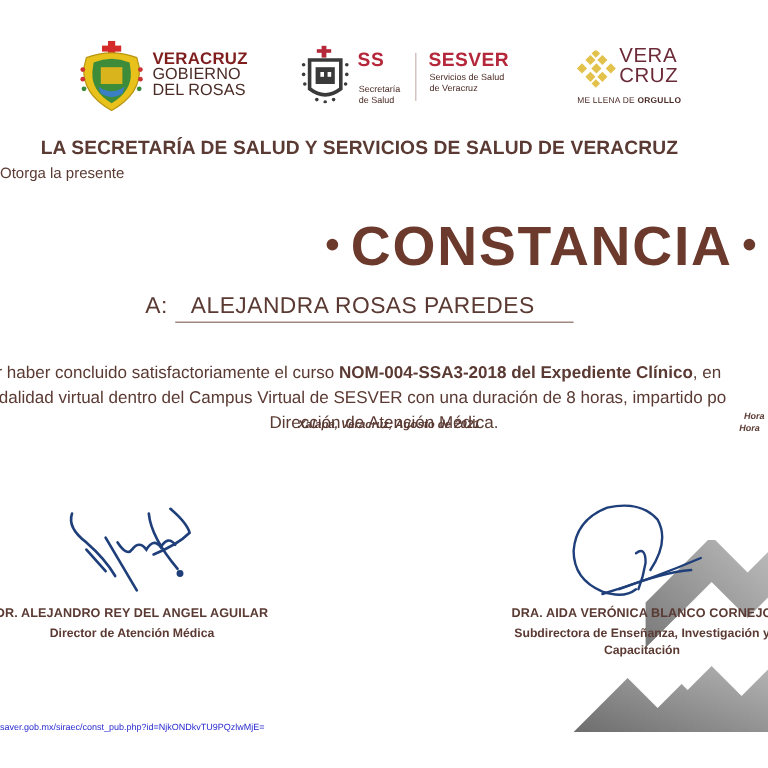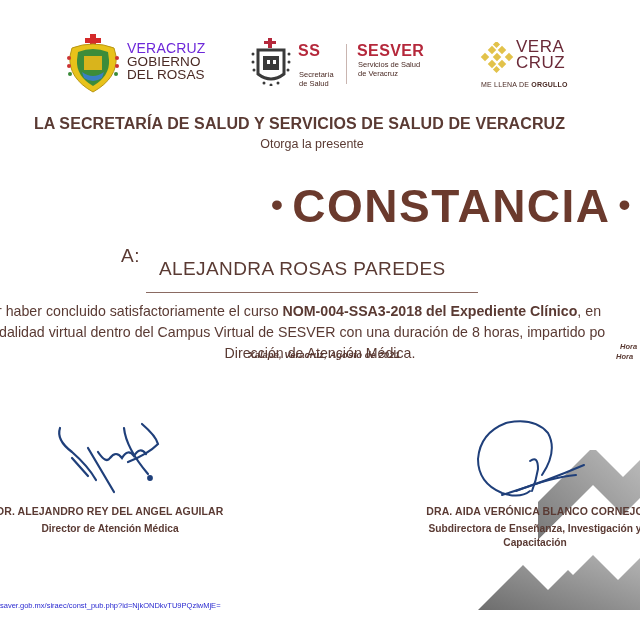--- a/index.html
+++ b/index.html
@@ -5,46 +5,46 @@
     * { box-sizing: border-box; margin: 0; padding: 0; }
     html, body { width: 640px; height: 640px; overflow: hidden; background: #ffffff; }
     body { position: relative; font-family: "DejaVu Sans", sans-serif; color: #5a3a33; }
 
     .abs { position: absolute; }
 
     
     .logo-ver { left: 66px; top: 34px; width: 150px; height: 60px; }
     .logo-ver .shield { position: absolute; left: 0; top: 0; width: 54px; height: 60px; }
     .logo-ver .txt { position: absolute; left: 61px; top: 8px; line-height: 13px; }
-    .logo-ver .t1 { font-family: "Liberation Sans", sans-serif; font-weight: normal; font-size: 14px; color: #6d28d9; letter-spacing: 0.2px; }
+    .logo-ver .t1 { font-family: "Liberation Sans", sans-serif; font-weight: bold; font-size: 14px; color: #7f1d1d; letter-spacing: 0.2px; }
     .logo-ver .t2, .logo-ver .t3 { font-family: "Liberation Sans", sans-serif; font-size: 13.5px; color: #4a2a24; letter-spacing: 0.1px; }
 
     .logo-ss { left: 250px; top: 38px; width: 200px; height: 50px; }
     .logo-ss .emblem { position: absolute; left: 0; top: 0; width: 42px; height: 48px; }
     .logo-ss .ss { position: absolute; left: 48px; top: 4px; font-family: "Liberation Sans", sans-serif; font-weight: bold; font-size: 16px; color: #b5283b; letter-spacing: 0.5px; }
     .logo-ss .ss-sub { position: absolute; left: 49px; top: 22px; font-family: "Liberation Sans", sans-serif; font-size: 7.5px; line-height: 9px; color: #4a2a24; margin-top: 10px; }
     .logo-ss .divider { position: absolute; left: 96px; top: 6px; width: 1px; height: 40px; background: #c9b5b0; }
     .logo-ss .sesver { position: absolute; left: 107px; top: 4px; font-family: "Liberation Sans", sans-serif; font-weight: bold; font-size: 16px; color: #b5283b; letter-spacing: 0.4px; }
     .logo-ss .sesver-sub { position: absolute; left: 108px; top: 22px; font-family: "Liberation Sans", sans-serif; font-size: 7.5px; line-height: 9px; color: #4a2a24; }
 
     .logo-vc { left: 480px; top: 38px; width: 110px; height: 60px; }
     .logo-vc .knot { position: absolute; left: 0; top: 4px; width: 34px; height: 32px; }
     .logo-vc .vc { position: absolute; left: 36px; top: 1px; font-family: "Liberation Sans", sans-serif; font-size: 17px; line-height: 16px; color: #6b2a38; letter-spacing: 0.5px; }
     .logo-vc .slogan { position: absolute; left: 1px; top: 43px; font-family: "Liberation Sans", sans-serif; font-size: 7px; color: #4a2a24; letter-spacing: 0.2px; white-space: nowrap; }
     .logo-vc .slogan b { font-weight: bold; }
 
     
     .institution { left: 0; top: 115px; width: 599px; text-align: center; font-family: "Liberation Sans", sans-serif; font-weight: bold; font-size: 16px; color: #5a3a33; letter-spacing: 0.1px; }
-    .otorga { left: 0; top: 137px; width: 624px; text-align: center; font-family: "Liberation Sans", sans-serif; font-size: 12.5px; color: #5a3a33; }
+    .otorga { left: 0; top: 137px; width: 624px; font-family: "Liberation Sans", sans-serif; font-size: 12.5px; color: #5a3a33; }
     .title { left: 0; top: 176px; width: 640px; text-align: right; font-family: "Liberation Sans", sans-serif; font-weight: bold; font-size: 46px; color: #6b3a2d; letter-spacing: 1.5px; line-height: 56px; }
     .title .dot { font-size: 34px; vertical-align: 6px; padding: 0 8px; }
 
     .recipient-row { left: 121px; top: 245px; height: 26px; }
     .recipient-row .a { position: absolute; left: 0; top: 0; font-family: "Liberation Sans", sans-serif; font-size: 19px; color: #5a3a33; letter-spacing: 0.5px; }
-    .recipient-row .name { position: absolute; left: 25px; top: 13px; width: 332px; padding-left: 13px; font-family: "Liberation Sans", sans-serif; font-size: 19px; color: #5a3a33; letter-spacing: 0.4px; border-bottom: 1.5px solid #8a6a62; padding-bottom: 12px; white-space: nowrap; }
+    .recipient-row .name { position: absolute; left: 25px; top: 0; width: 332px; padding-left: 13px; font-family: "Liberation Sans", sans-serif; font-size: 19px; color: #5a3a33; letter-spacing: 0.4px; border-bottom: 1.5px solid #8a6a62; padding-bottom: 1px; white-space: nowrap; }
 
     
     .body-line { left: 0; width: 640px; font-family: "Liberation Sans", sans-serif; font-size: 14.2px; color: #5a3a33; white-space: nowrap; }
     .body-line b { font-weight: bold; }
     .line1 { top: 303px; left: -3px; }
     .line2 { top: 324px; left: -1px; }
     .line3 { top: 345px; left: 0; text-align: center; width: 640px; }
 
     .place-date { left: 0; top: 349px; width: 640px; text-align: center; font-family: "Liberation Sans", sans-serif; font-style: italic; font-weight: bold; font-size: 9.5px; color: #5a3a33; padding-left: 8px; }
     .hours { left: 620px; top: 342px; font-family: "Liberation Sans", sans-serif; font-style: italic; font-weight: bold; font-size: 7.5px; line-height: 10px; color: #5a3a33; }

